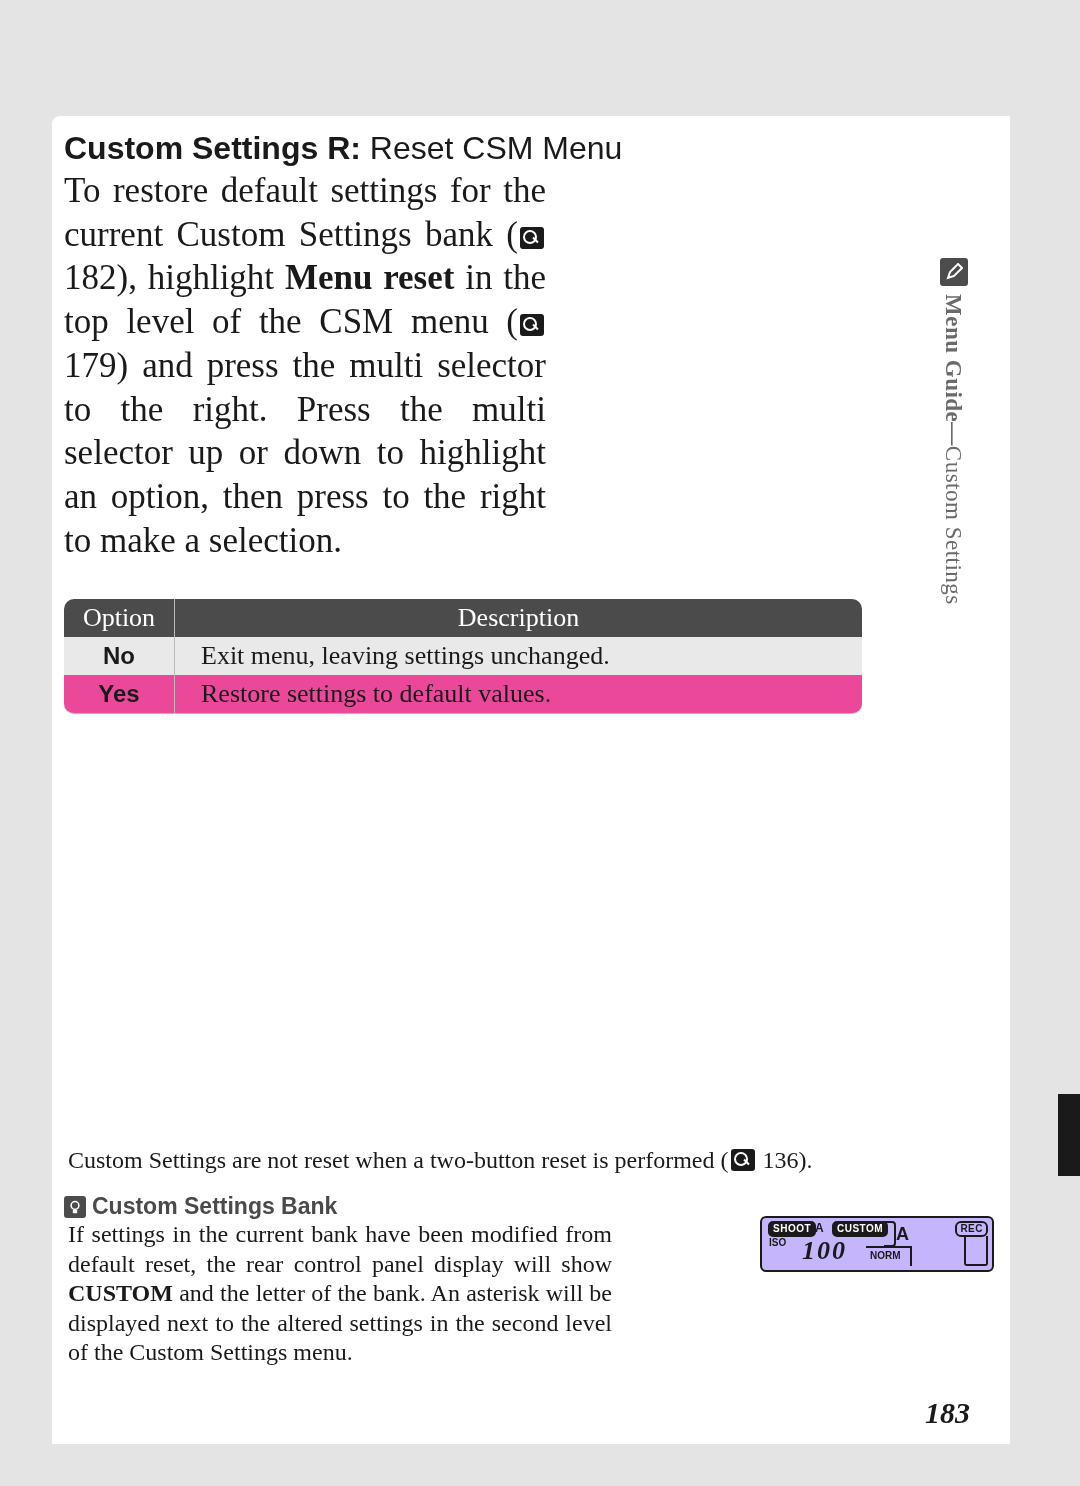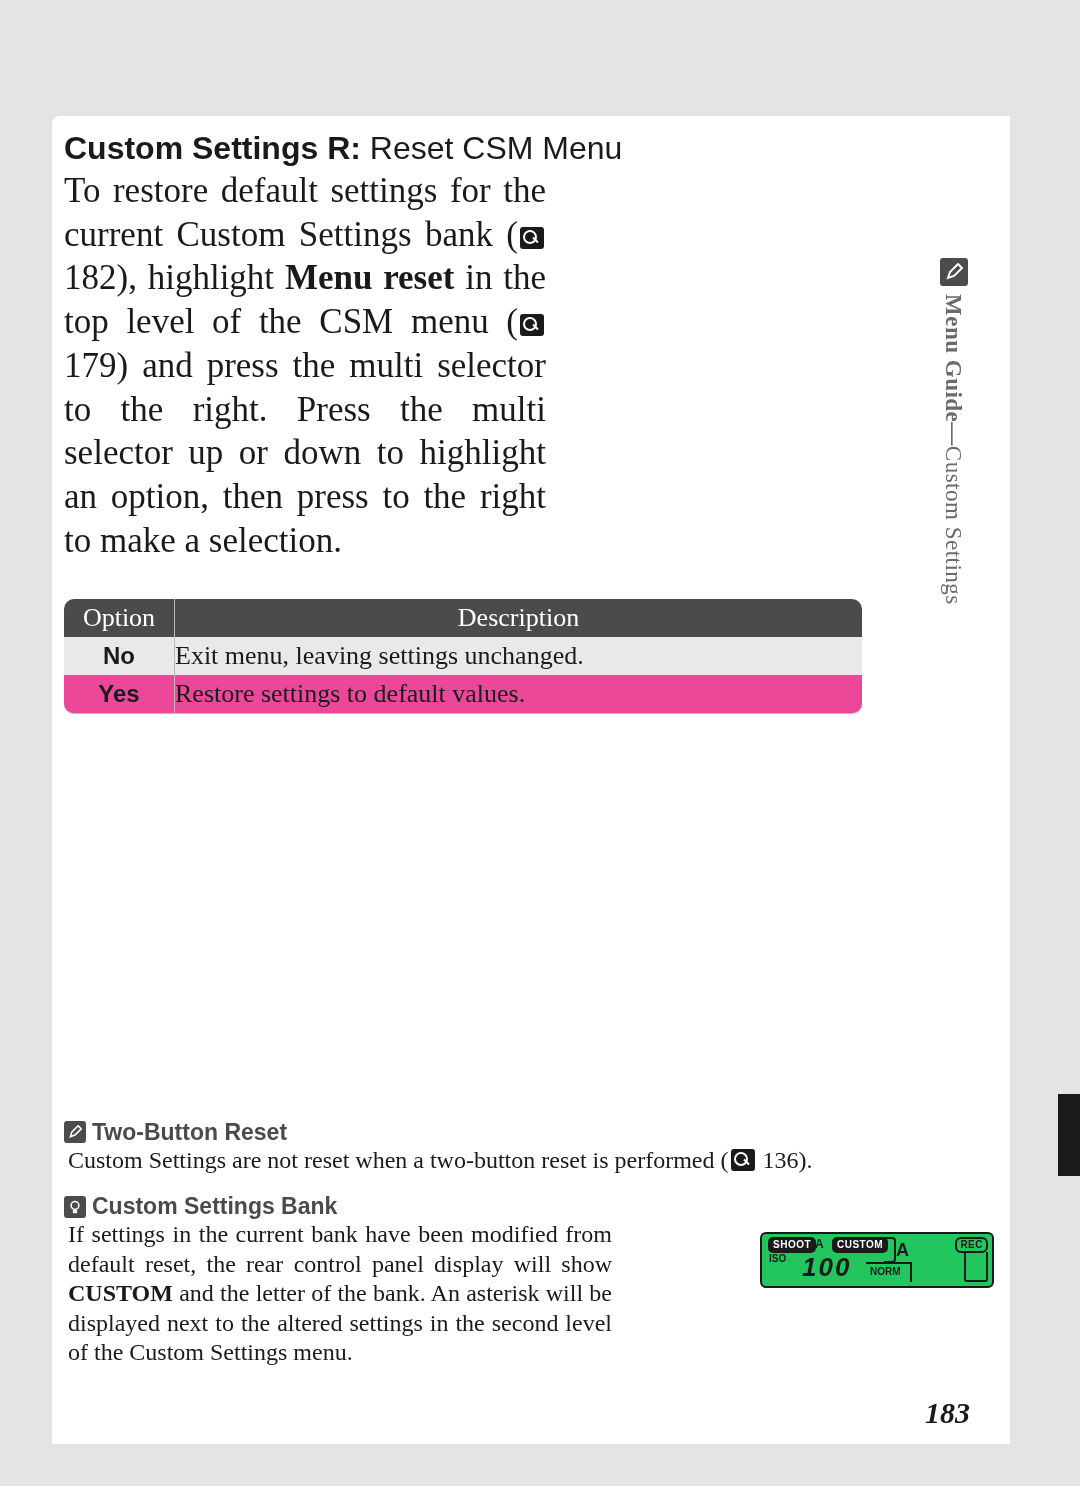--- a/index.html
+++ b/index.html
@@ -112,21 +112,21 @@
     text-align:center;
     margin-top:12px;
   }
   .tbl th:first-child{
     border-top-left-radius:10px;
     width:90px;
     border-right:1px solid #bbb;
   }
   .tbl th:last-child{border-top-right-radius:10px}
   .tbl td{
-    padding:4px 0;
+    padding:4px 26px;
     border-right:1px solid #bbb;
   }
   .tbl td:last-child{border-right:none}
   .tbl tr.r1 td{background:#e9e9e9}
   .tbl tr.r2 td{background:#ec4899}
   .tbl tr:last-child td:first-child{border-bottom-left-radius:10px}
   .tbl tr:last-child td:last-child{border-bottom-right-radius:10px}
   .tbl tr:last-child td{border-bottom:1px solid #bbb}
   .tbl td.opt{text-align:center;font-weight:700;font-family:Helvetica,Arial,sans-serif;font-size:24px}
   
@@ -153,25 +153,25 @@
     font-size:24px;
     line-height:1.23;
     margin:0 0 18px 4px;
     text-align:justify;
   }
   .note-p.narrow{width:544px}
   .note-p .emb{font-weight:700}
   
   .panel{
     position:absolute;
-    right:16px;bottom:156px;
+    right:16px;bottom:172px;
     width:230px;height:52px;
     border:2px solid #1a1a1a;
     border-radius:6px;
-    background:#22c55e;
+    background:#c4b5fd;
     font-family:Arial,sans-serif;
   }
   .panel .badge{
     position:absolute;border:2px solid #1a1a1a;border-radius:5px;
     font-size:10px;font-weight:700;letter-spacing:.5px;
     padding:0 3px;line-height:12px;
   }
   .panel .shoot{left:6px;top:3px;background:#1a1a1a;color:#fff}
   .panel .shoot::after{content:"";color:#1a1a1a}
   .panel .shootA{position:absolute;left:53px;top:3px;font-size:12px;font-weight:700}
@@ -182,21 +182,21 @@
     border:2px solid #1a1a1a;border-left:none;border-radius:0 4px 4px 0;
   }
   .panel .rec{right:4px;top:3px;border-radius:6px}
   .panel .recbox{
     position:absolute;right:4px;top:18px;width:20px;height:28px;
     border:2px solid #1a1a1a;border-top:none;border-radius:0 0 3px 3px;
   }
   .panel .iso{position:absolute;left:7px;top:19px;font-size:10px;font-weight:700}
   .panel .num{
     position:absolute;left:40px;top:18px;
-    font-family:Liberation Sans, sans-serif;
+    font-family:Liberation Serif, serif;
     font-size:26px;font-weight:700;font-style:italic;letter-spacing:2px;
   }
   .panel .norm{position:absolute;left:108px;top:32px;font-size:10px;font-weight:700}
   .panel .normbox{
     position:absolute;left:104px;top:28px;width:44px;height:18px;
     border-top:2px solid #1a1a1a;
     border-right:2px solid #1a1a1a;
   }
   
   .pageno{
@@ -243,28 +243,20 @@
       </tr>
       <tr class="r2">
         <td class="opt">Yes</td>
         <td>Restore settings to default values.</td>
       </tr>
     </tbody>
       </table>
   </div>
 
   <div class="notes">
-    <p class="note-h">
-      <span class="note-icon">
-        <svg width="14" height="14" viewBox="0 0 18 18">
-            <path d="M3 15l2-6 8-8 4 4-8 8-6 2z"></path>
-          </svg>
-      </span>
-      <span>Two-Button Reset</span>
-    </p>
     <p class="note-p">
       <span>Custom Settings are not reset when a two-button reset is performed (</span><span class="ref-icon"></span><span> 136).</span>
     </p>
 
     <p class="note-h">
       <span class="note-icon">
         <svg width="14" height="14" viewBox="0 0 18 18">
             <circle cx="9" cy="7" r="5"></circle>
             <path d="M7 14h4M7 16h4"></path>
           </svg>

